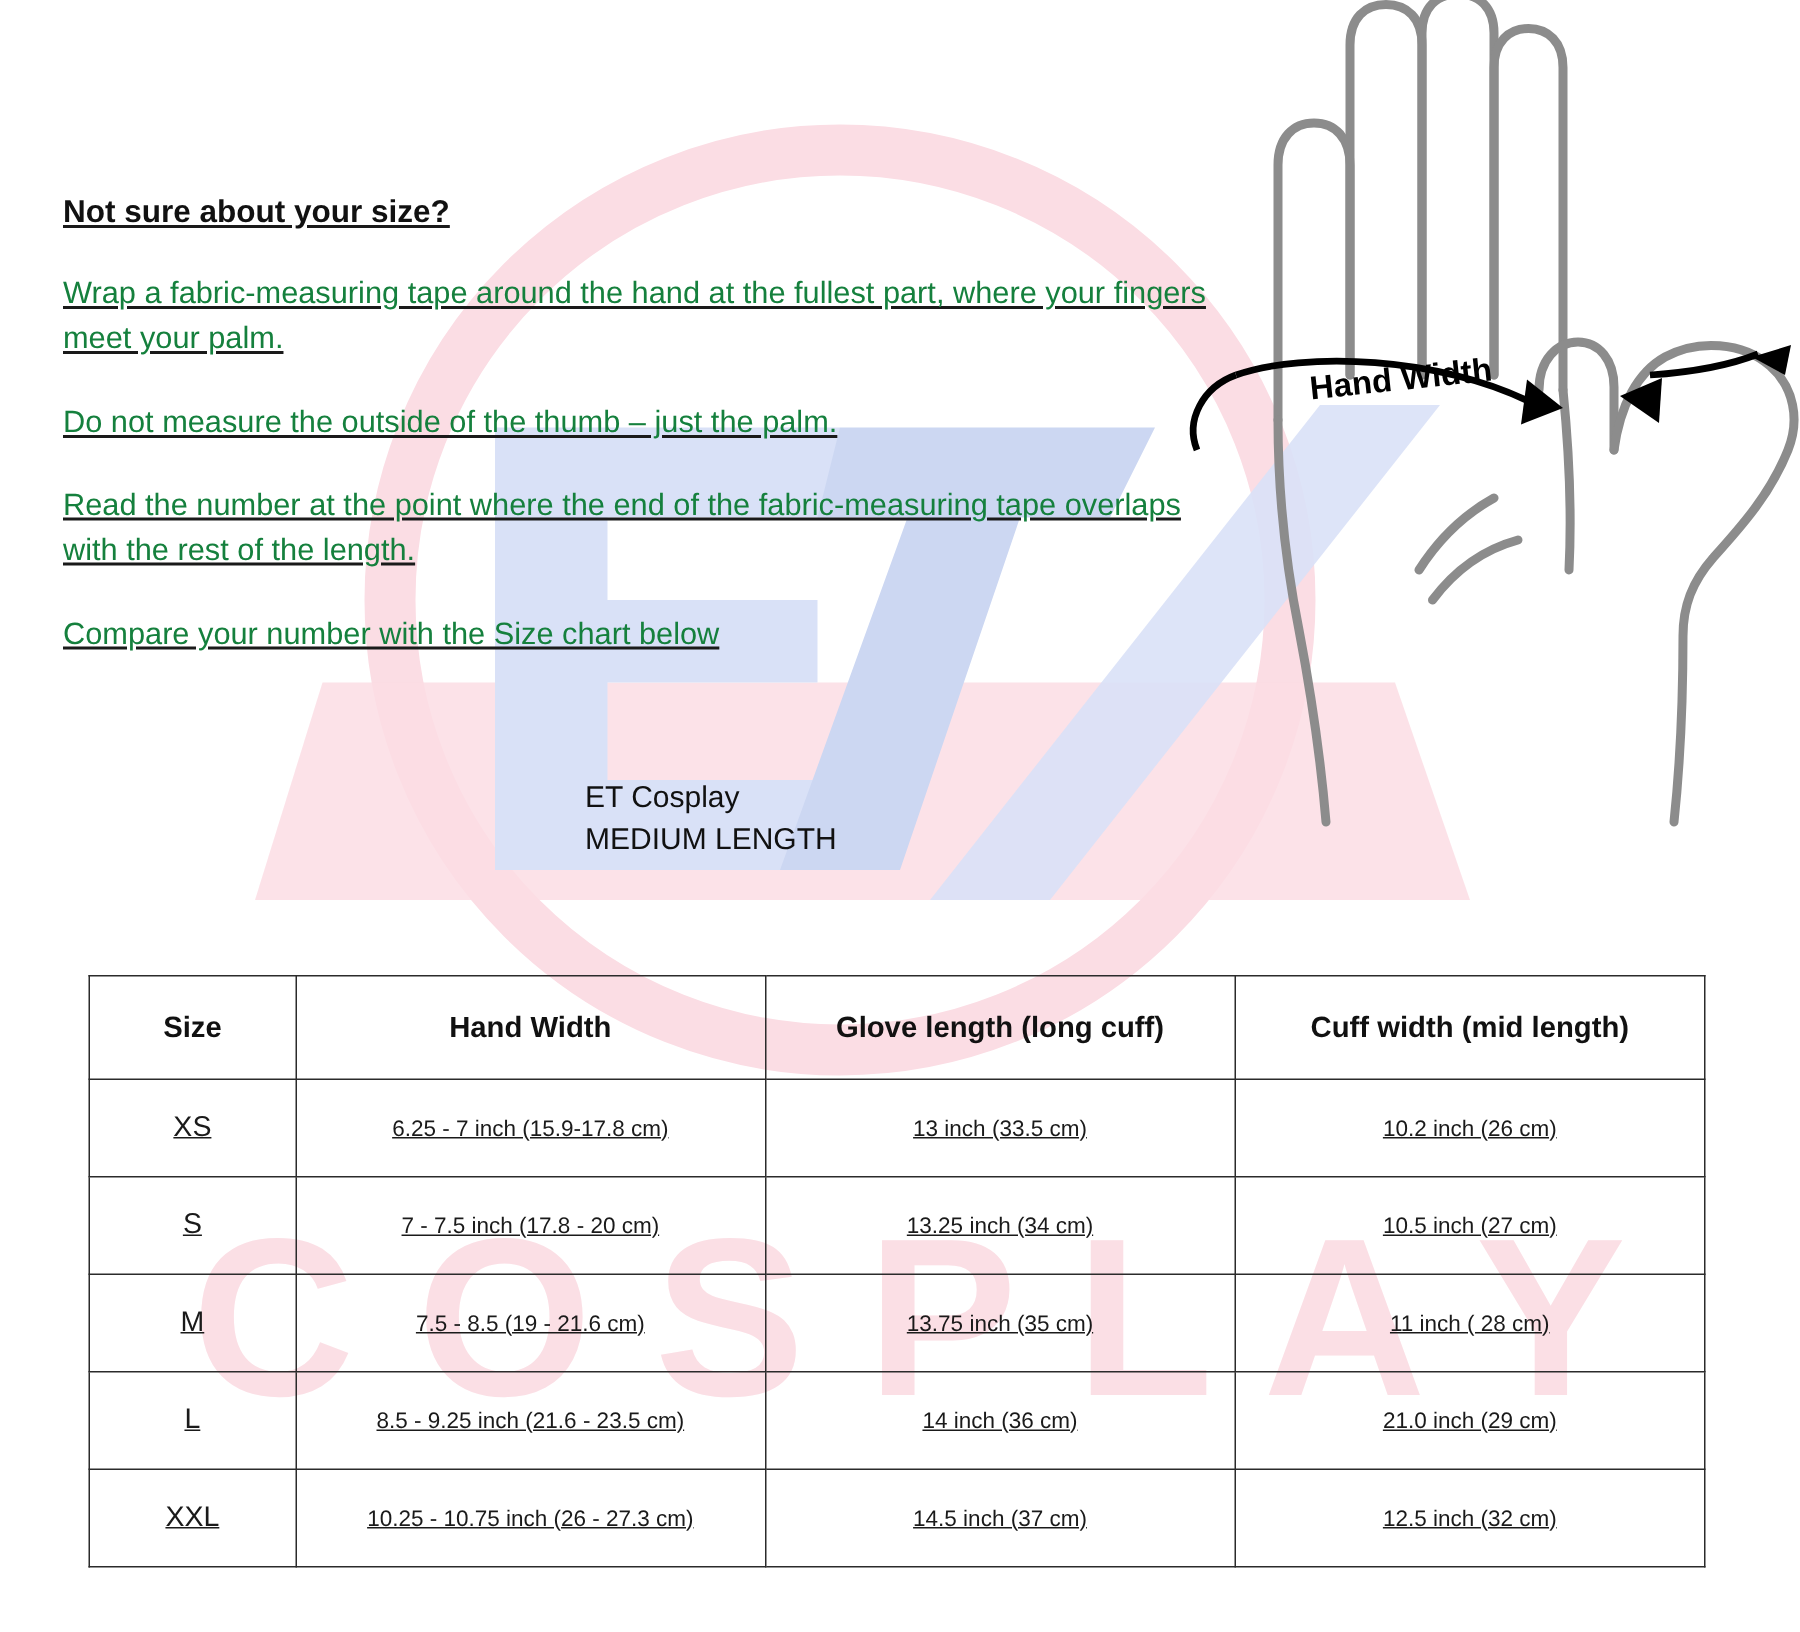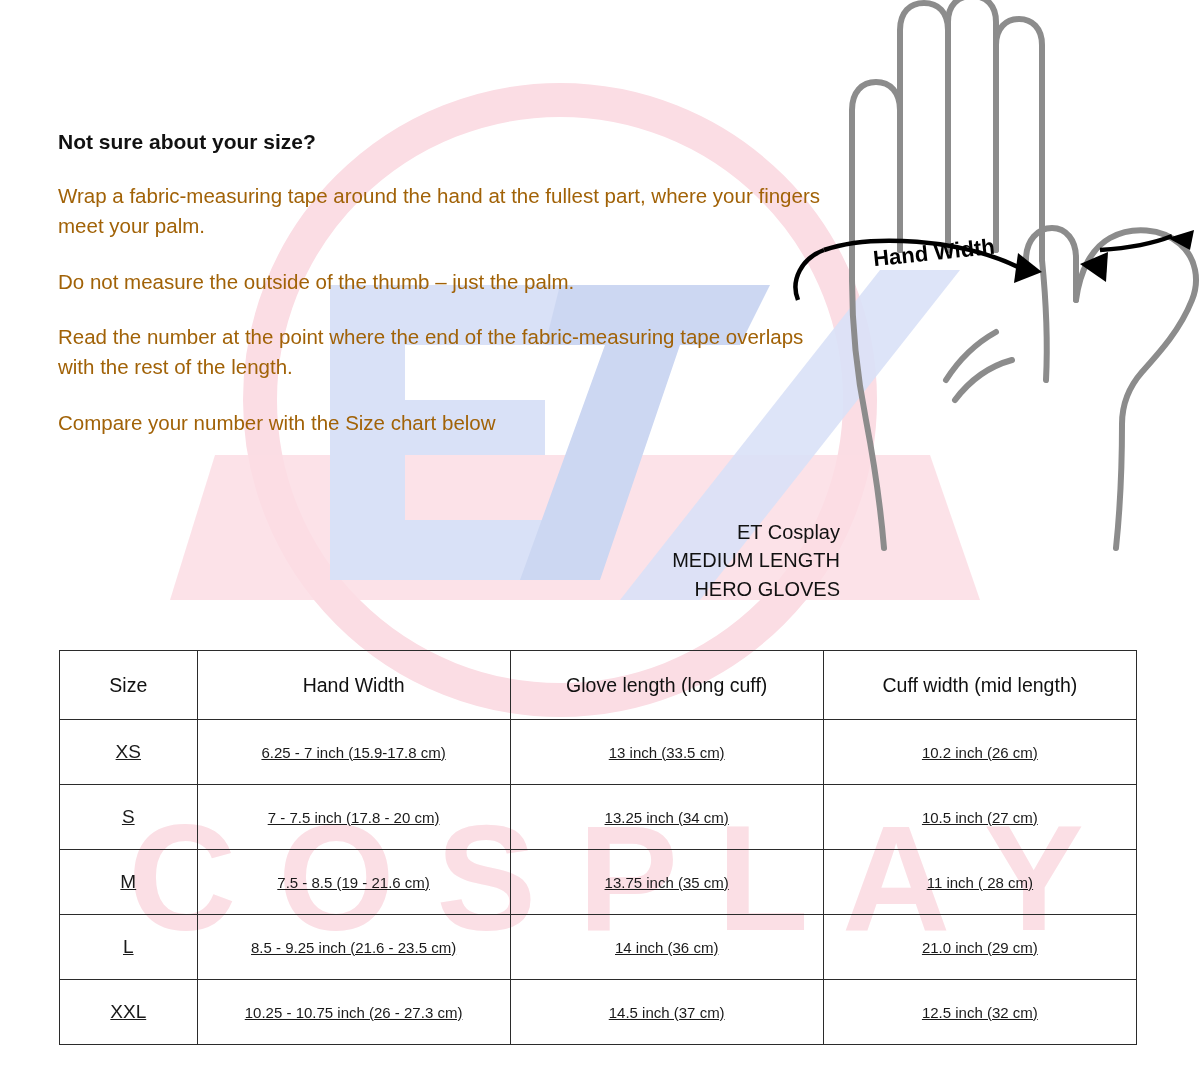--- a/index.html
+++ b/index.html
@@ -23,37 +23,38 @@
     top: 0;
     width: 1200px;
     height: 1088px;
     pointer-events: none;
     z-index: 0;
   }
 
   
   .instructions {
     position: absolute;
-    left: 58px;
+    left: 42px;
     top: 128px;
     width: 770px;
     z-index: 3;
+    text-decoration: underline;
   }
   .instr-title {
     font-size: 21px;
     font-weight: bold;
     color: #111;
     margin: 0 0 26px 0;
     line-height: 1.3;
   }
   .instr-p {
     font-size: 20.5px;
     line-height: 1.45;
     margin: 0 0 26px 0;
-    color: #a16207;
+    color: #15803d;
   }
   .instr-p:last-child { margin-bottom: 0; }
 
   
   .hand-art {
     position: absolute;
     left: 780px;
     top: 0px;
     width: 420px;
     height: 570px;
@@ -70,21 +71,21 @@
     z-index: 4;
     white-space: nowrap;
   }
 
   
   .product-title {
     position: absolute;
     left: 390px;
     top: 518px;
     width: 450px;
-    text-align: right;
+    text-align: left;
     font-size: 20px;
     line-height: 1.42;
     color: #111;
     z-index: 3;
   }
 
   
   .size-table {
     position: absolute;
     left: 59px;
@@ -96,21 +97,21 @@
   }
   .size-table th,
   .size-table td {
     border: 1px solid #2b2b2b;
     text-align: center;
     vertical-align: middle;
     background: transparent;
   }
   .size-table th {
     font-size: 19.5px;
-    font-weight: normal;
+    font-weight: bold;
     height: 66px;
     color: #111;
   }
   .size-table td {
     height: 62px;
     font-size: 15px;
     color: #1a1a1a;
     text-decoration: underline;
   }
   .size-table td.size-cell {
@@ -180,21 +181,20 @@
     <path d="M328 252 L300 264 L326 282 Z"></path>
 
     <path d="M398 230 L372 238 L394 250 Z" transform="translate(16,0)"></path>
   </g>
 </svg>
 <div class="hand-width-label">Hand Width</div>
 
 <div class="product-title">
   <div>ET Cosplay</div>
   <div>MEDIUM LENGTH</div>
-  <div>HERO GLOVES</div>
 </div>
 
 <table class="size-table">
   <thead>
     <tr>
       <th class="col-size">Size</th>
       <th class="col-hand">Hand Width</th>
       <th class="col-glove">Glove length (long cuff)</th>
       <th class="col-cuff">Cuff width (mid length)</th>
     </tr>

